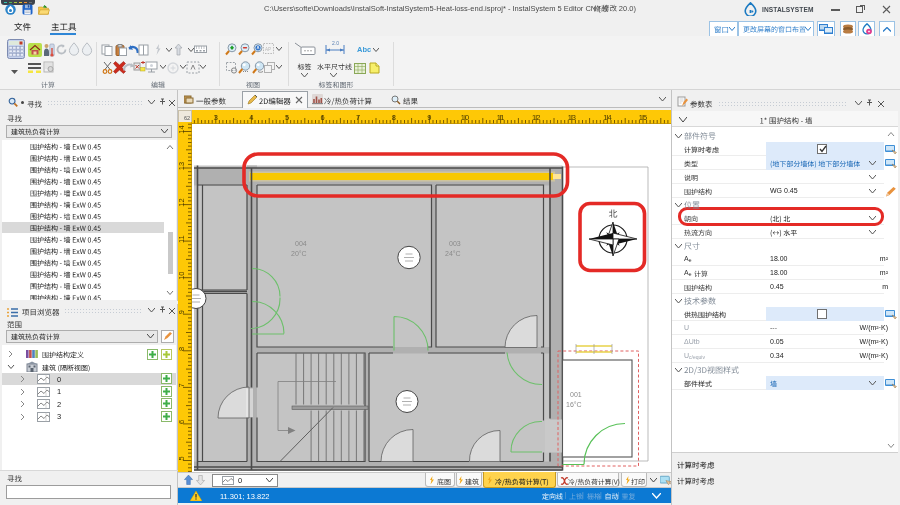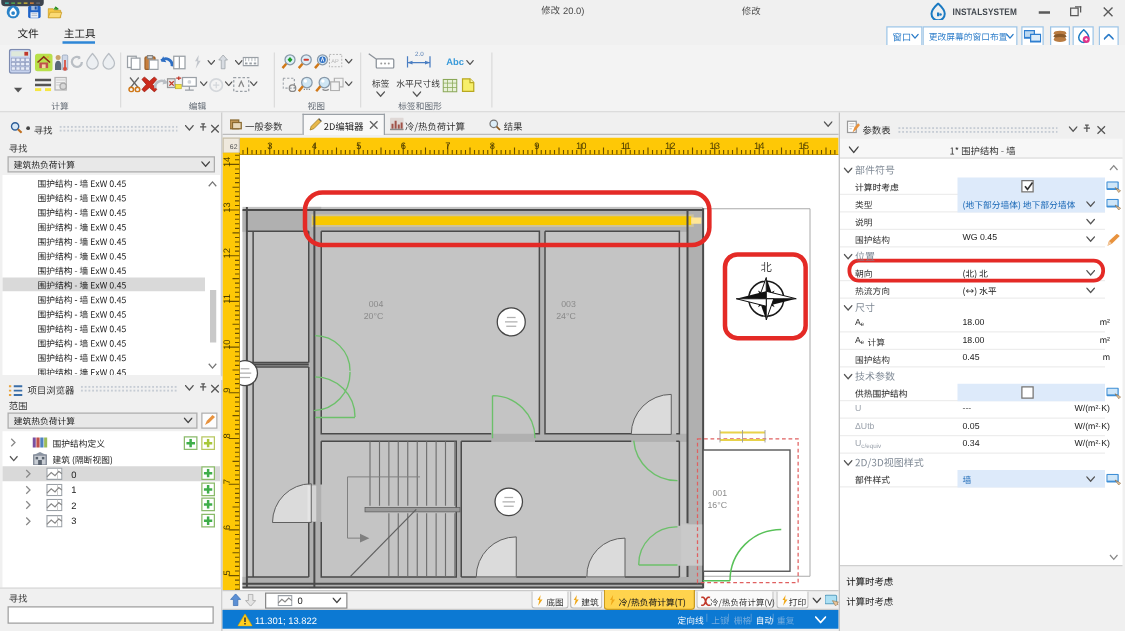--- a/index.html
+++ b/index.html
@@ -28,20 +28,21 @@
     <rect x="2.4" y="5.8" width="6.2" height="4.4" fill="#f0f4fa"></rect>
     <path d="M3.2 7h4.6M3.2 8.5h4.6" stroke="#9aa6b8" stroke-width=".6"></path>
   </svg>
 <svg class="abs" style="left:38px;top:3.5px" width="12" height="11" viewBox="0 0 12 11">
     <path d="M4.5 3.5 6.5 1.2 9 3.4 7.5 4z" fill="#3aa12e"></path>
     <path d="M6.3 1.5 8.6 3.3" stroke="#2c8722" fill="none"></path>
     <path d="M0.5 3h4l1 1.2h5v6H.5z" fill="#f7c844" stroke="#c79b28" stroke-width=".6"></path>
     <path d="M.5 10.2 2.2 5.8h9.3l-1.6 4.4z" fill="#fbda74" stroke="#c79b28" stroke-width=".6"></path>
   </svg>
 <div class="abs" style="left:0;right:0;top:3px;height:10px;display:flex;justify-content:center;align-items:center;font-size:7.5px;color:#4a4a4a;letter-spacing:0">
+<span>C:\Users\softe\Downloads\InstalSoft-InstalSystem5-Heat-loss-end.isproj* - InstalSystem 5 Editor CN (</span>
     <svg width="16" height="10" viewBox="0 0 2133 1333" style="margin:0 1px">
       <use href="#Txiugai" transform="translate(0 1060)" fill="#4a4a4a"></use>
     </svg>
     <span>20.0)</span>
   </div>
 
 <svg class="abs" style="left:744px;top:2px" width="13" height="14" viewBox="0 0 13 14">
     <path d="M6.5 .8C10 4 11.8 6.5 11.8 9a5.3 5.3 0 0 1-10.6 0C1.2 6.5 3 4 6.5 .8z" fill="none" stroke="#1b7ac2" stroke-width="1.6"></path>
     <rect x="5.6" y="8" width="1.8" height="3" fill="#1b7ac2"></rect>
     <circle cx="8.4" cy="9.5" r="1" fill="#1b7ac2"></circle>
@@ -638,21 +639,21 @@
     <rect x="0" y="1" width="11" height="8" rx="1" fill="#ace0f4" stroke="#5a9ec0"></rect>
     <path d="M7 6l3 5 1.5-1.5 1 .5-1-2 2-.5z" fill="#e8c49a" stroke="#8a6a40" stroke-width=".5"></path>
   </svg>
 
 <div class="abs" style="left:178px;top:488px;width:493px;height:15px;background:#0c79d3"></div>
 <svg class="abs" style="left:190px;top:490.5px" width="12" height="10" viewBox="0 0 12 10">
     <path d="M6 0 12 10H0z" fill="#ffce1f" stroke="#c89a00" stroke-width=".5"></path>
     <rect x="5.4" y="3" width="1.2" height="3.6" fill="#333"></rect>
     <rect x="5.4" y="7.4" width="1.2" height="1.2" fill="#333"></rect>
   </svg>
-<div class="abs" style="left:204px;top:492px;font-size:7.5px;color:#fff">11.301; 13.822</div>
+<div class="abs" style="left:220px;top:492px;font-size:7.5px;color:#fff">11.301; 13.822</div>
 <div class="abs" style="left:564.5px;top:491px;font-size:7px;color:#6ca3d4">|</div>
 <div class="abs" style="left:582px;top:491px;font-size:7px;color:#6ca3d4">|</div>
 <div class="abs" style="left:600px;top:491px;font-size:7px;color:#6ca3d4">|</div>
 <div class="abs" style="left:617.5px;top:491px;font-size:7px;color:#6ca3d4">|</div>
 <svg class="abs" style="left:652px;top:493px" width="9" height="6" viewBox="0 0 9 6">
     <path d="M0 0 4.5 5 9 0" fill="none" stroke="#fff" stroke-width="1.4"></path>
   </svg>
 
 <div class="abs" style="left:671px;top:90px;width:229px;height:415px;background:#f0f0f0;border-left:1px solid #c3c3c3"></div>
 <svg class="abs" style="left:677px;top:96px" width="11" height="11" viewBox="0 0 11 11">

